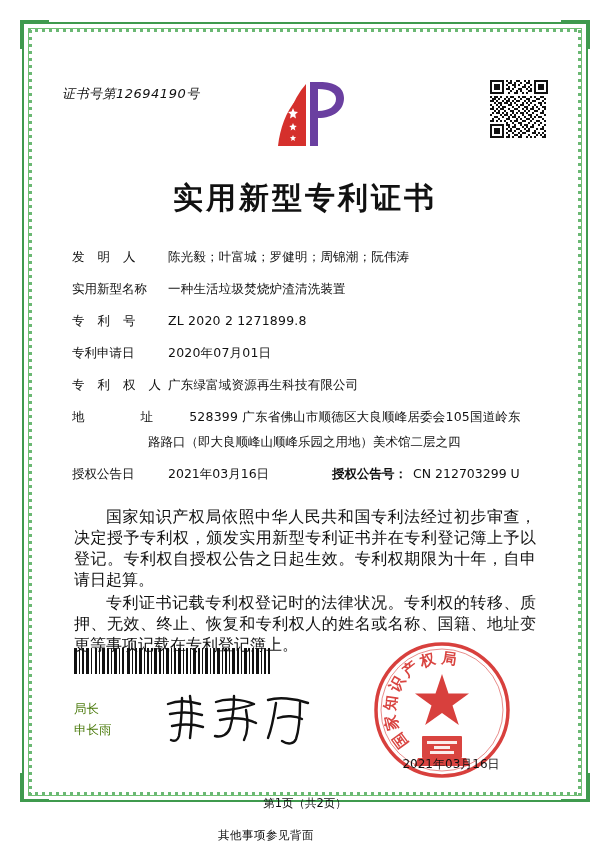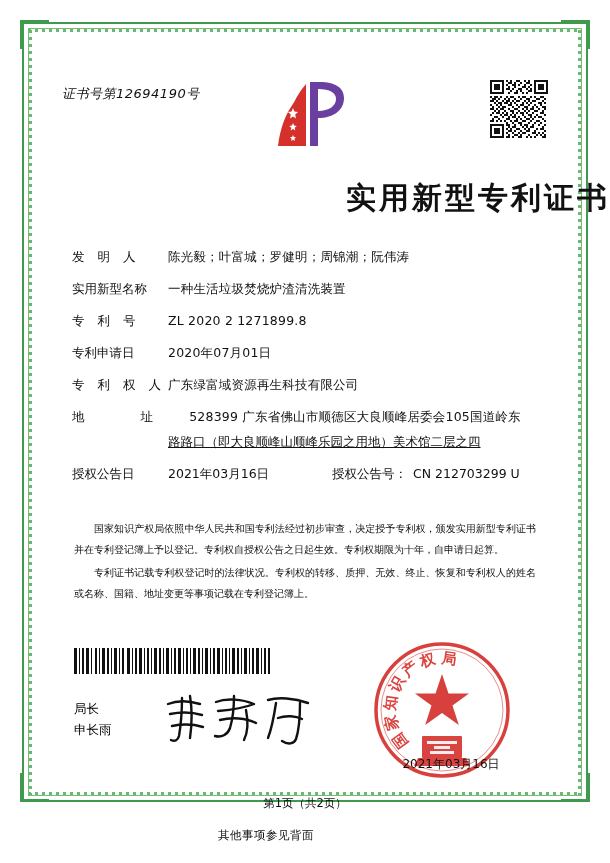--- a/index.html
+++ b/index.html
@@ -82,21 +82,21 @@
     right: 62px; top: 80px;
     width: 58px; height: 58px;
   }
   .qr svg { display: block; }
 
   
   .title {
     position: absolute;
     left: 0; top: 178px;
     width: 610px;
-    text-align: right;
+    text-align: center;
     font-size: 30px;
     font-weight: bold;
     letter-spacing: 3px;
     color: #111;
   }
 
   
   .fields {
     position: absolute;
     left: 72px; top: 248px;
@@ -117,47 +117,45 @@
     white-space: nowrap;
   }
   .row .label.sp3 { letter-spacing: 4.5px; }
   .row .label.sp4 { letter-spacing: 26px; }
   .row .value {
     flex: 1;
     letter-spacing: .2px;
   }
   .row.tight { margin-bottom: 8px; text-align: center; }
   .cont-line {
-    margin-left: 96px;
+    margin-left: 76px;
     margin-bottom: 15px;
     line-height: 17px;
     font-size: 12.5px;
-    text-decoration: underline;
   }
   .dual {
     display: flex;
     margin-bottom: 14px;
     font-size: 12.5px;
     line-height: 17px;
   }
   .dual .seg { display: flex; }
   .dual .seg.left { width: 260px; }
   .dual .seg .label { width: 96px; flex: 0 0 96px; }
-  .dual .seg.right .label { width: auto; flex: 0 0 auto; margin-right: 6px; }
+  .dual .seg.right .label { width: auto; flex: 0 0 auto; margin-right: 6px; font-weight: bold; }
 
   
   .para {
     position: absolute;
     left: 74px; top: 506px;
     width: 462px;
-    font-size: 10px;
+    font-size: 16px;
     line-height: 21px;
     color: #111;
     text-align: justify;
-    margin-top: 12px;
   }
   .para p { margin: 0 0 2px 0; text-indent: 2em; }
 
   
   .barcode {
     position: absolute;
     left: 74px; top: 648px;
     width: 196px;
     height: 26px;
   }
@@ -176,21 +174,21 @@
     font-size: 12px;
     color: #111;
   }
 
   
   .sig-labels {
     position: absolute;
     left: 74px; top: 698px;
     font-size: 12.5px;
     line-height: 21px;
-    color: #000000;
+    color: #4d7c0f;
   }
   .sig-script {
     position: absolute;
     left: 160px; top: 690px;
     width: 160px; height: 58px;
   }
 
   
   .page-num {
     position: absolute;

